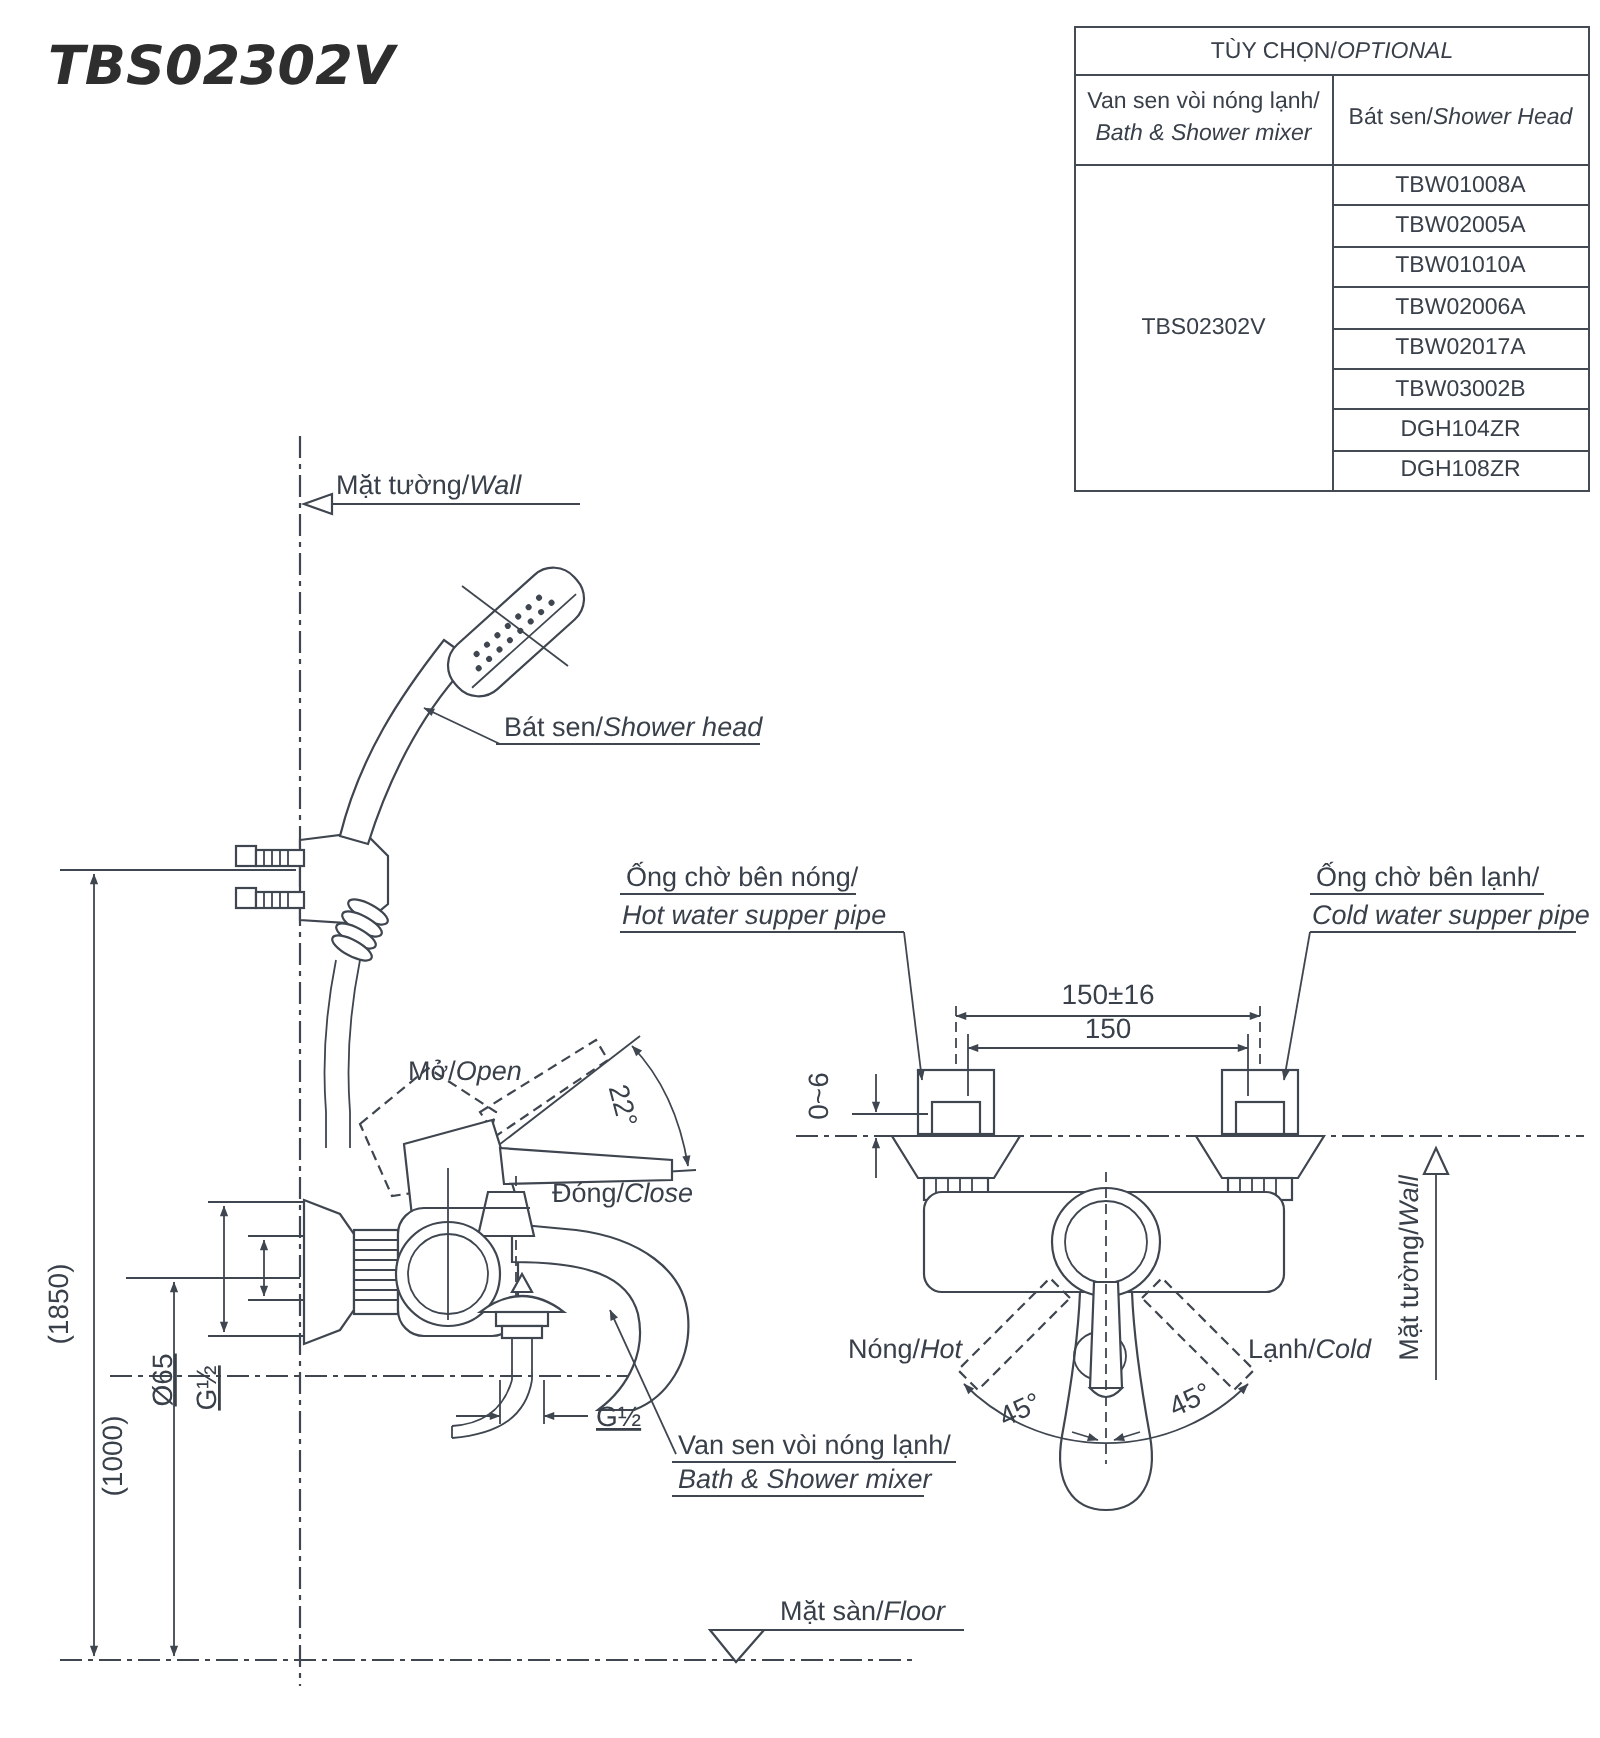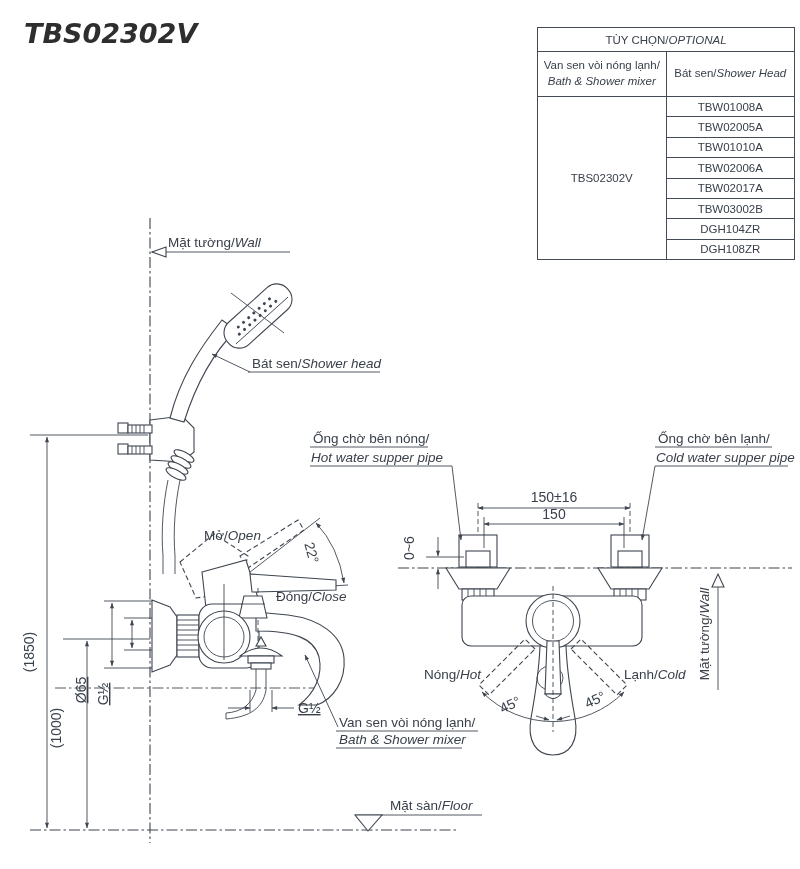--- a/index.html
+++ b/index.html
@@ -1,20 +1,20 @@
 <!DOCTYPE html>
 <html style="--line: #3f4650;"><head>
 <meta charset="utf-8">
 <style>
   :root{ --line:#3f4650; --txt:#39404a; }
   html,body{margin:0;padding:0;background:#fff;}
   body{width:800px;height:869px;position:relative;font-family:"Liberation Sans","DejaVu Sans",sans-serif;color:var(--txt);}
   .page-title{position:absolute;left:24px;top:18px;font-family:"DejaVu Sans",sans-serif;
     font-weight:bold;font-style:italic;font-size:27px;color:#2e2e2e;}
-  .opt-table{position:absolute;left:537px;top:27px;width:258px;border-collapse:collapse;
+  .opt-table{position:absolute;left:537px;top:13px;width:258px;border-collapse:collapse;
     font-size:11.5px;color:var(--txt);table-layout:fixed;padding-left:28px;}
   .opt-table td{border:1.3px solid #454b54;text-align:center;vertical-align:middle;padding:1px 2px;}
   .opt-table .hdr{height:21px;}
   .opt-table .colhdr{height:42px;line-height:1.35;}
   .opt-table .code{height:17.4px;}
   .opt-table .c1{width:114px;}
   .it{font-style:italic;}
   svg{position:absolute;left:0;top:0;}
   svg .ln{stroke:var(--line);stroke-width:1.1;fill:none;}
   svg .thin{stroke-width:0.9;}

